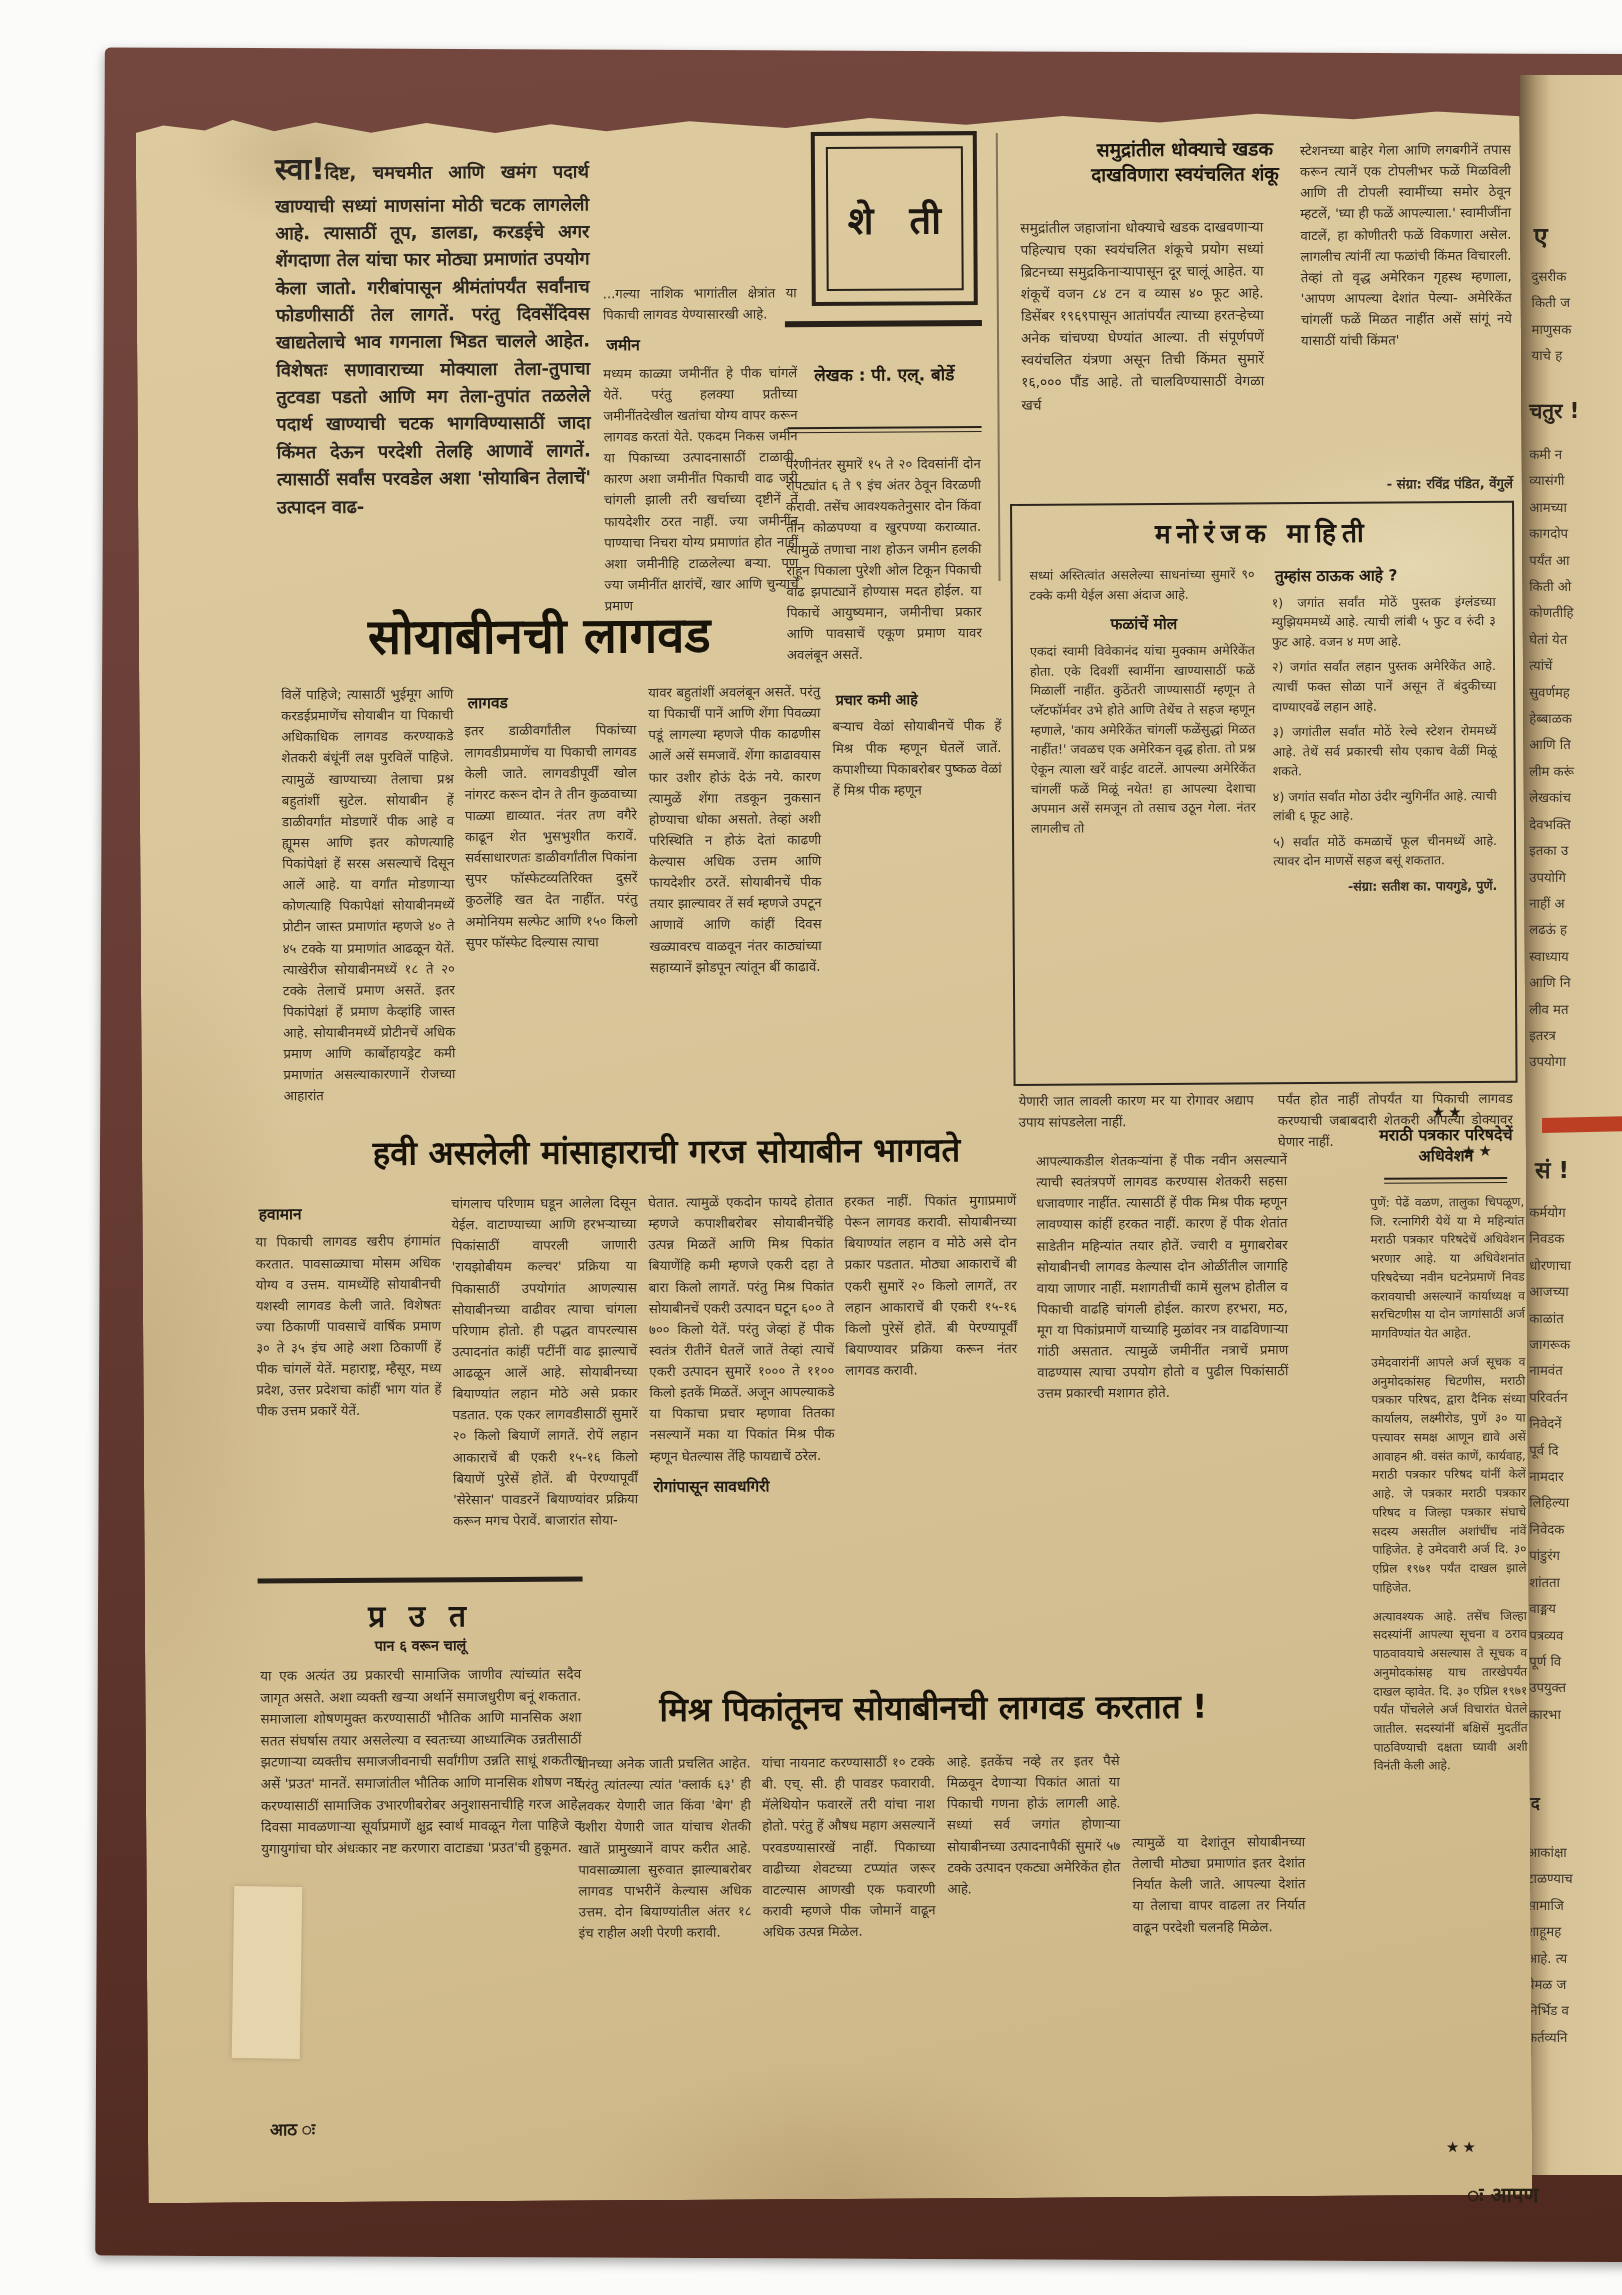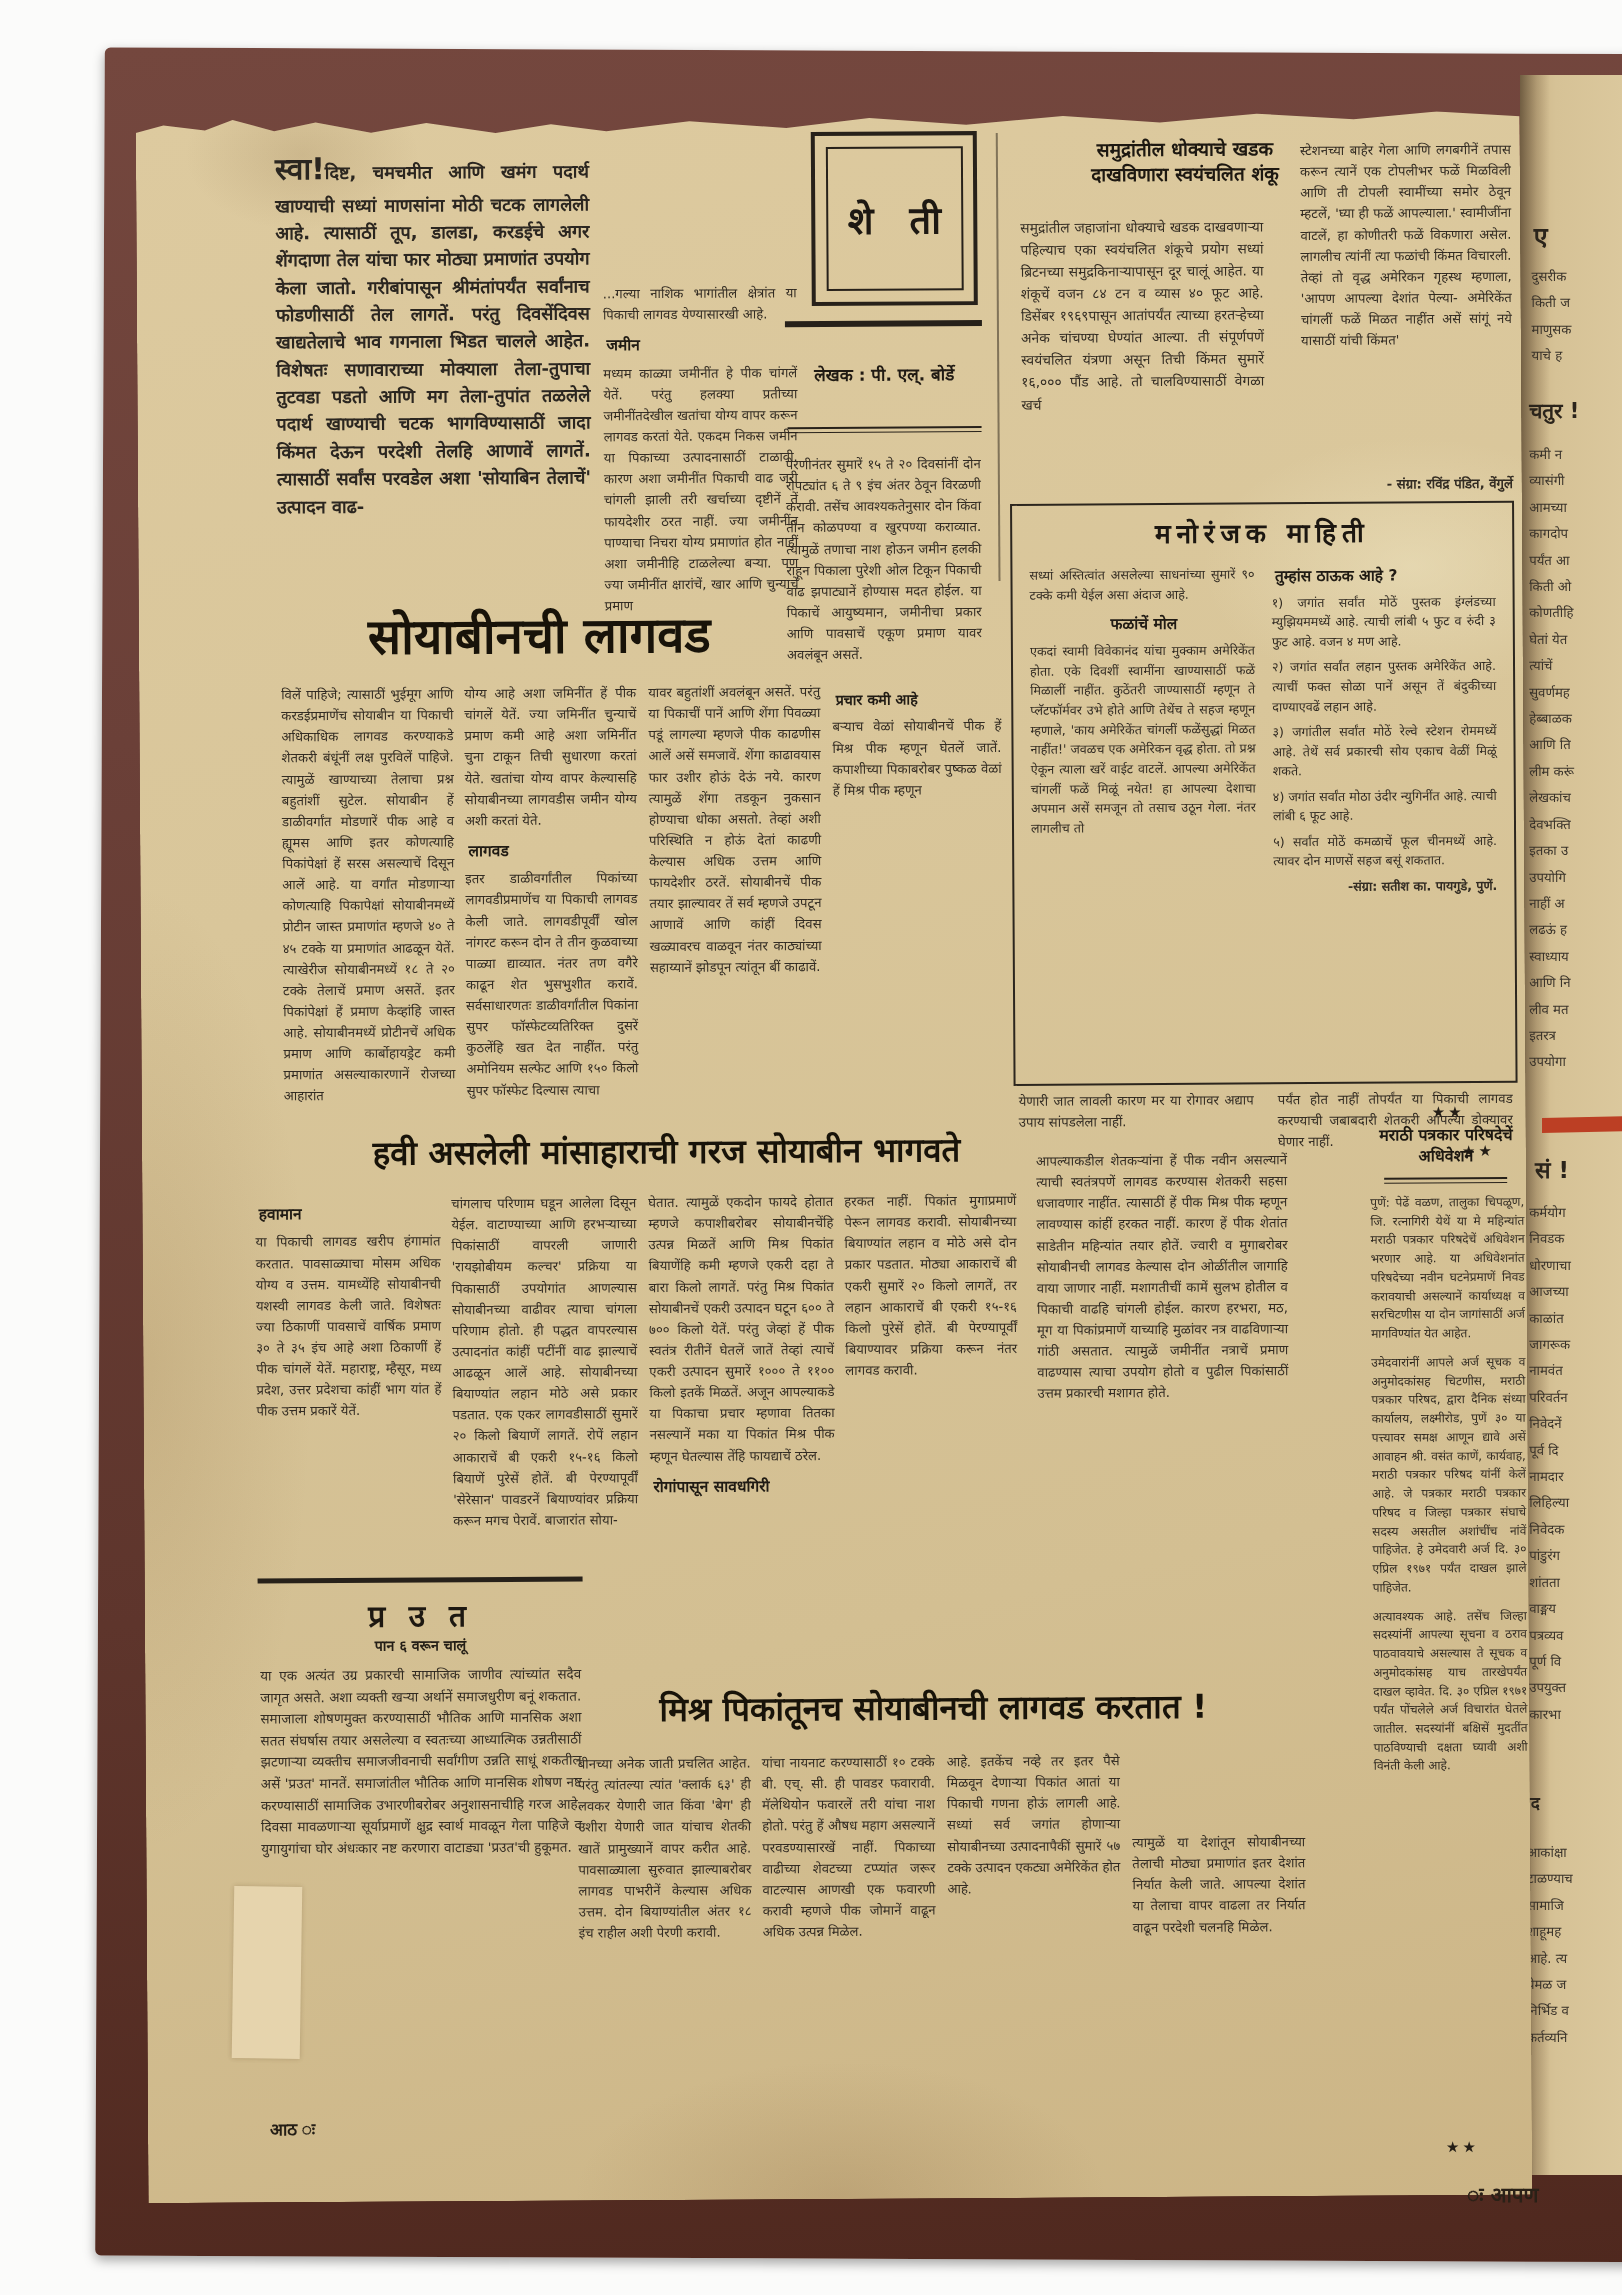--- a/index.html
+++ b/index.html
@@ -200,21 +200,20 @@
   </div>
 
   <div class="col" style="left:877px;top:982px;width:235px;">येणारी जात लावली कारण मर या रोगावर अद्याप उपाय सांपडलेला नाहीं.</div>
   <div class="col" style="left:1136px;top:982px;width:235px;">पर्यंत होत नाहीं तोपर्यंत या पिकाची लागवड करण्याची जबाबदारी शेतकरी आपल्या डोक्यावर घेणार नाहीं.</div>
   <div class="stars" style="left:1320px;top:1036px;">★★</div>
 
   <div class="big-headline" style="left:141px;top:489px;width:519px;font-size:49px;">सोयाबीनची लागवड</div>
 
   <div class="col" style="left:142px;top:571px;width:172px;">विलें पाहिजे; त्यासाठीं भुईमूग आणि करडईप्रमाणेंच सोयाबीन या पिकाची अधिकाधिक लागवड करण्याकडे शेतकरी बंधूंनीं लक्ष पुरविलें पाहिजे. त्यामुळें खाण्याच्या तेलाचा प्रश्न बहुतांशीं सुटेल. सोयाबीन हें डाळीवर्गांत मोडणारें पीक आहे व ह्यूमस आणि इतर कोणत्याहि पिकांपेक्षां हें सरस असल्याचें दिसून आलें आहे. या वर्गांत मोडणाऱ्या कोणत्याहि पिकापेक्षां सोयाबीनमध्यें प्रोटीन जास्त प्रमाणांत म्हणजे ४० ते ४५ टक्के या प्रमाणांत आढळून येतें. त्याखेरीज सोयाबीनमध्यें १८ ते २० टक्के तेलाचें प्रमाण असतें. इतर पिकांपेक्षां हें प्रमाण केव्हांहि जास्त आहे. सोयाबीनमध्यें प्रोटीनचें अधिक प्रमाण आणि कार्बोहायड्रेट कमी प्रमाणांत असल्याकारणानें रोजच्या आहारांत</div>
   <div class="col" style="left:325px;top:571px;width:172px;">
-    <div>योग्य आहे अशा जमिनींत हें पीक चांगलें येतें. ज्या जमिनींत चुन्याचें प्रमाण कमी आहे अशा जमिनींत चुना टाकून तिची सुधारणा करतां येते. खतांचा योग्य वापर केल्यासहि सोयाबीनच्या लागवडीस जमीन योग्य अशी करतां येते.</div>
     <div class="subhead">लागवड</div>
     <div>इतर डाळीवर्गांतील पिकांच्या लागवडीप्रमाणेंच या पिकाची लागवड केली जाते. लागवडीपूर्वीं खोल नांगरट करून दोन ते तीन कुळवाच्या पाळ्या द्याव्यात. नंतर तण वगैरे काढून शेत भुसभुशीत करावें. सर्वसाधारणतः डाळीवर्गांतील पिकांना सुपर फॉस्फेटव्यतिरिक्त दुसरें कुठलेंहि खत देत नाहींत. परंतु अमोनियम सल्फेट आणि १५० किलो सुपर फॉस्फेट दिल्यास त्याचा</div>
   </div>
   <div class="col" style="left:509px;top:571px;width:172px;">यावर बहुतांशीं अवलंबून असतें. परंतु या पिकाचीं पानें आणि शेंगा पिवळ्या पडूं लागल्या म्हणजे पीक काढणीस आलें असें समजावें. शेंगा काढावयास फार उशीर होऊं देऊं नये. कारण त्यामुळें शेंगा तडकून नुकसान होण्याचा धोका असतो. तेव्हां अशी परिस्थिति न होऊं देतां काढणी केल्यास अधिक उत्तम आणि फायदेशीर ठरतें. सोयाबीनचें पीक तयार झाल्यावर तें सर्व म्हणजे उपटून आणावें आणि कांहीं दिवस खळ्यावरच वाळवून नंतर काठ्यांच्या सहाय्यानें झोडपून त्यांतून बीं काढावें.</div>
   <div class="col" style="left:693px;top:571px;width:169px;">
     <div class="subhead" style="font-size:14.3px;">प्रचार कमी आहे</div>
     <div>बऱ्याच वेळां सोयाबीनचें पीक हें मिश्र पीक म्हणून घेतलें जातें. कपाशीच्या पिकाबरोबर पुष्कळ वेळां हें मिश्र पीक म्हणून</div>
   </div>
 
   <div class="big-headline" style="left:113px;top:1017px;width:823px;font-size:33px;">हवी असलेली मांसाहाराची गरज सोयाबीन भागवते</div>

